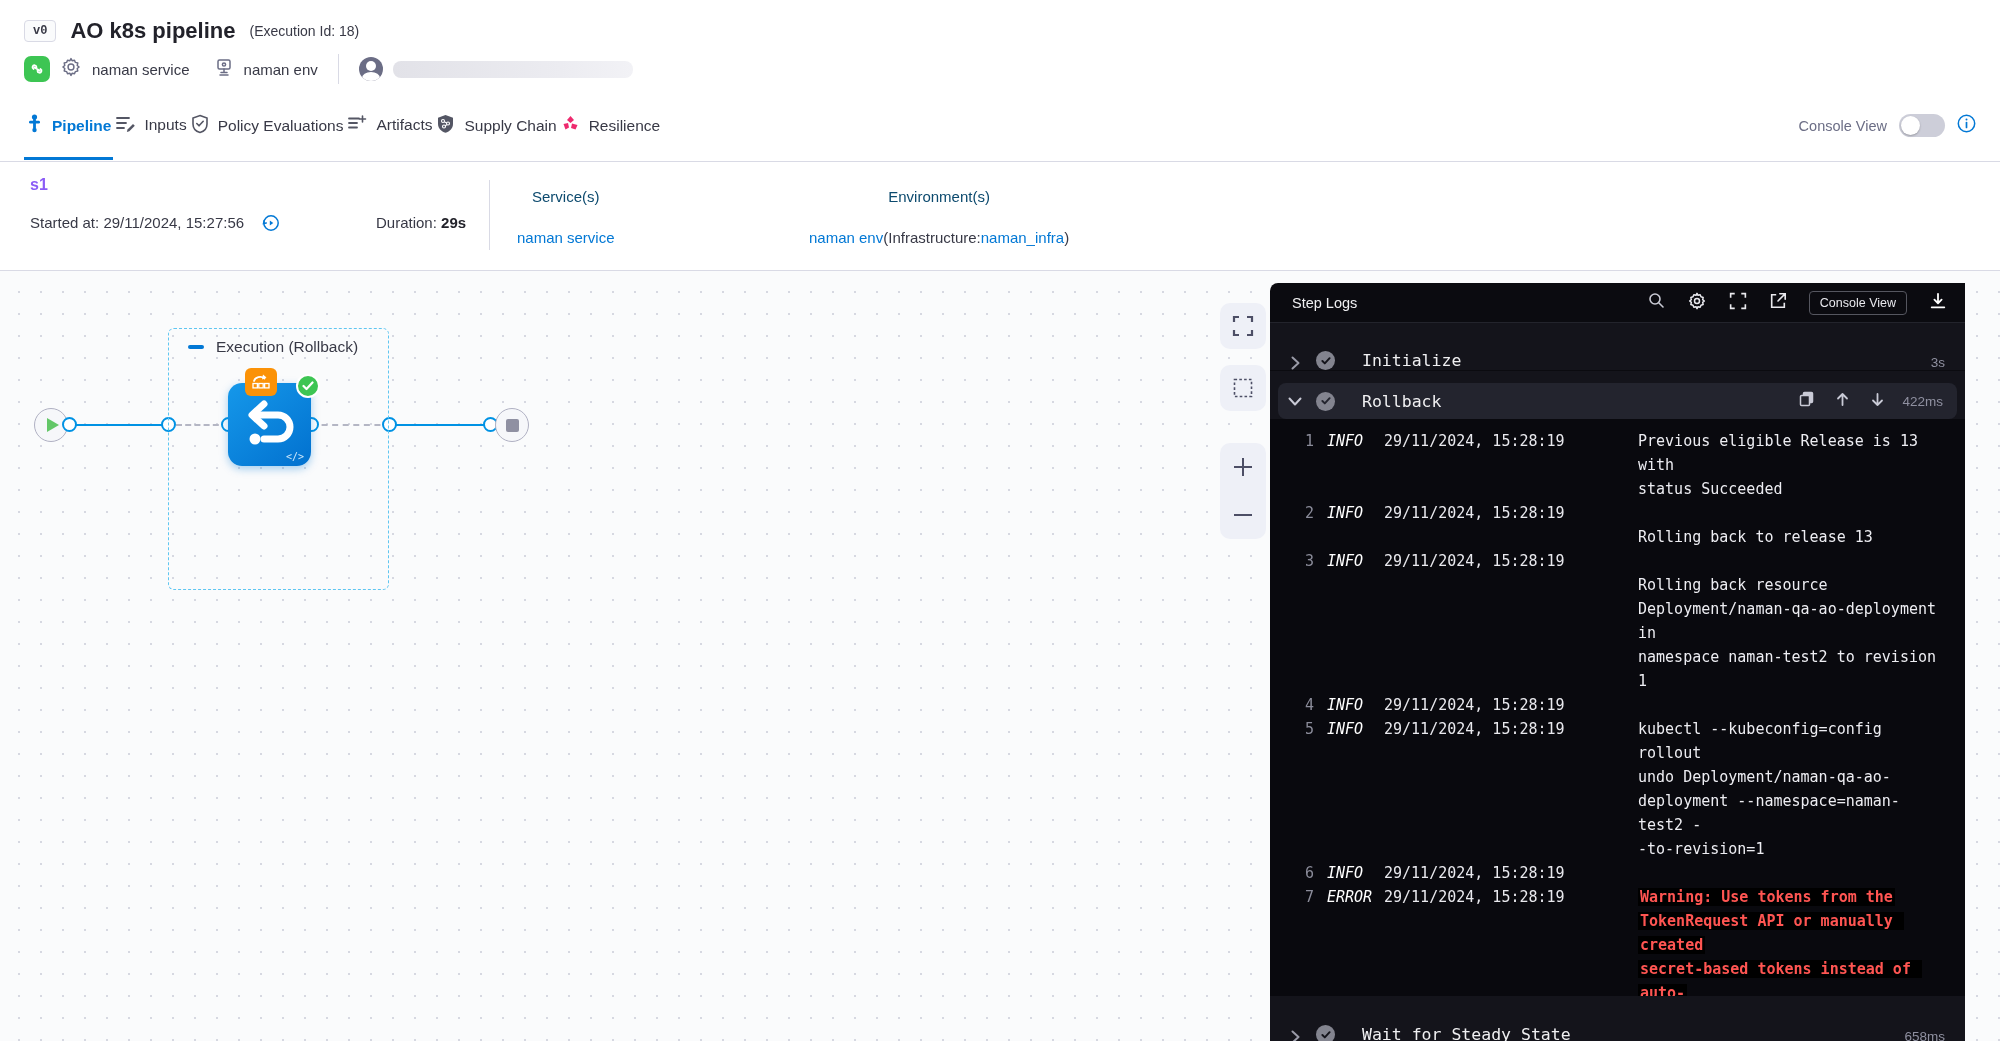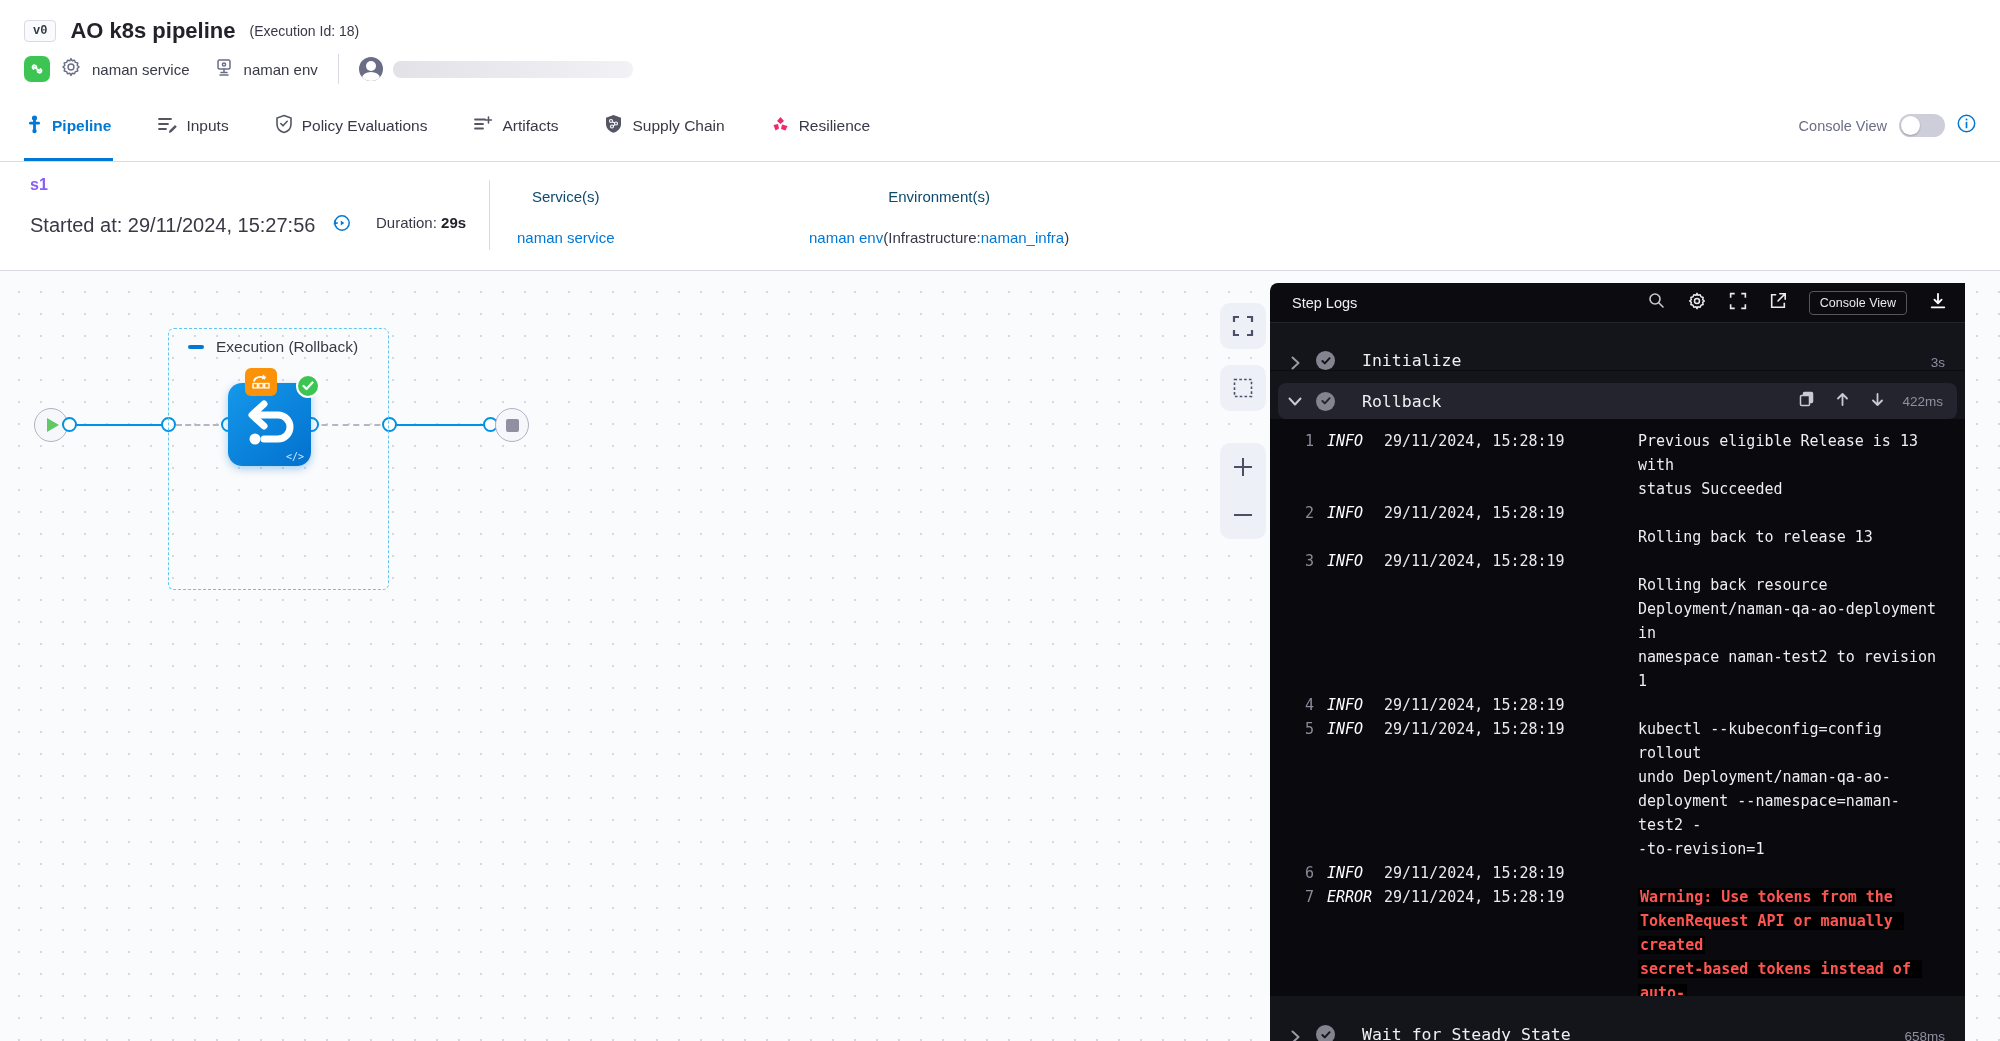--- a/index.html
+++ b/index.html
@@ -16,33 +16,33 @@
   .mod-icon { width:26px; height:26px; border-radius:7px; background:#3dc553; color:#fff; display:flex; align-items:center; justify-content:center; font-weight:bold; font-size:14px; }
   .meta-label { font-size:15px; color:#383946; }
   .vdiv { width:1px; height:30px; background:#d9dae5; margin:0 10px; }
   .avatar { width:24px; height:24px; border-radius:50%; background:#6b6d85; position:relative; overflow:hidden; }
   .avatar:before { content:""; position:absolute; top:4px; left:7px; width:10px; height:10px; border-radius:50%; background:#fff; }
   .avatar:after { content:""; position:absolute; top:15px; left:3px; width:18px; height:12px; border-radius:50%; background:#fff; }
   .redacted-pill { width:240px; height:17px; border-radius:8px; background:linear-gradient(90deg,#e2e2e8,#ececf1 70%,#f2f2f6); }
 
   
   .tab-bar { display:flex; align-items:flex-end; justify-content:space-between; height:74px; border-bottom:1px solid #d9dae5; background:#fff; padding:0 24px; }
-  .tabs { display:flex; align-items:center; gap:42px; }
+  .tabs { display:flex; align-items:flex-start; }
   .tab { display:flex; align-items:center; gap:9px; padding:0 2px 20px 2px; font-size:15.5px; color:#383946; cursor:pointer; border-bottom:3px solid transparent; }
   .tab.active { color:#0278d5; font-weight:bold; border-bottom-color:#0278d5; }
   .tab svg { flex:0 0 auto; }
   .tab-right { display:flex; align-items:center; gap:12px; padding-bottom:24px; }
   .console-label { font-size:14.5px; color:#6b6d85; }
   .toggle { width:46px; height:23px; border-radius:12px; background:#cdced9; position:relative; cursor:pointer; }
   .toggle .knob { position:absolute; top:2px; left:2px; width:19px; height:19px; border-radius:50%; background:#fff; box-shadow:0 1px 2px rgba(0,0,0,.25); }
 
   
   .stage-bar { position:relative; height:109px; border-bottom:1px solid #d9dae5; background:#fff; }
   .stage-name { position:absolute; left:30px; top:14px; font-size:16px; font-weight:bold; color:#8b5cf6; }
-  .started { position:absolute; left:30px; top:52px; font-size:20px; color:#383946; display:flex; align-items:flex-end; gap:18px; }
+  .started { position:absolute; left:30px; top:52px; font-size:15px; color:#383946; display:flex; align-items:flex-start; gap:18px; }
   .duration { position:absolute; left:376px; top:52px; font-size:15px; color:#383946; }
   .duration b { color:#22222a; }
   .stage-vdiv { position:absolute; left:489px; top:18px; width:1px; height:70px; background:#d9dae5; }
   .svc-col { position:absolute; top:26px; font-size:15px; }
   .svc-col .col-label { color:#0c4a6e; margin-bottom:24px;text-align:center; }
   .link { color:#0278d5; cursor:pointer; }
   .env-dark { color:#383946; }
 
   
   .main { position:relative; height:773px; background:#fafbfc; }

